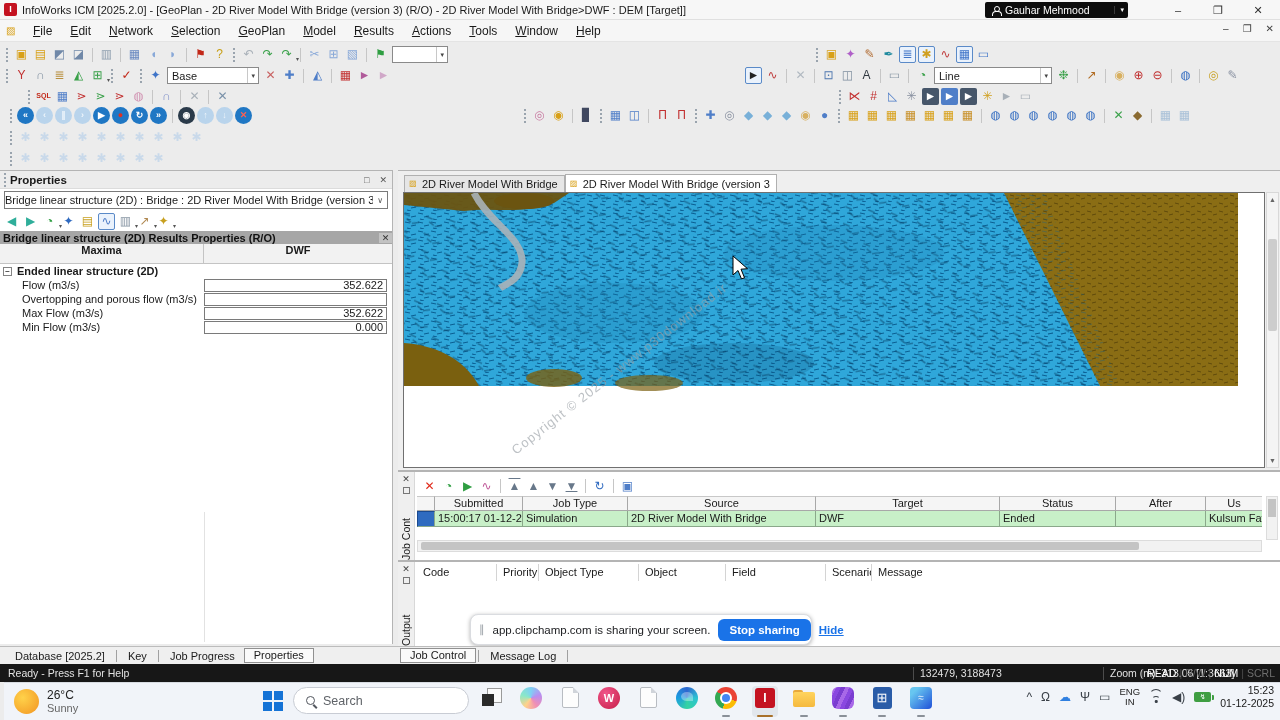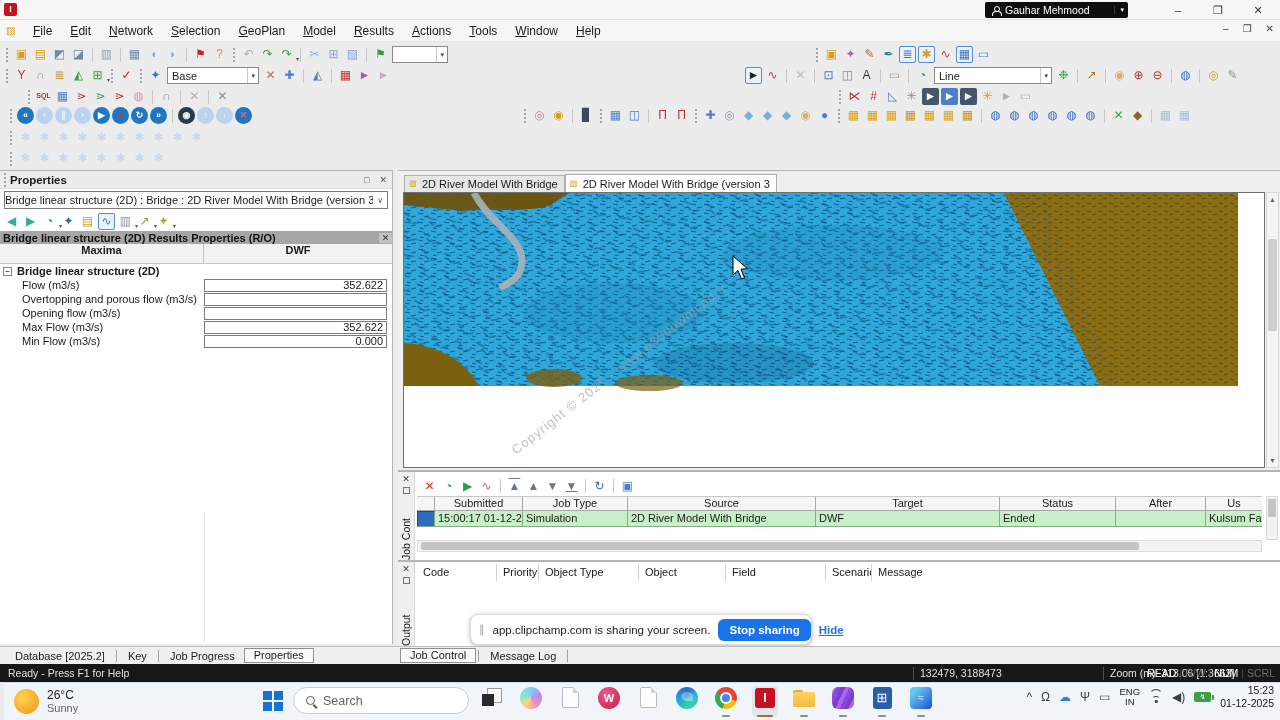--- a/index.html
+++ b/index.html
@@ -176,20 +176,21 @@
   .wifi .w1 { width:14px; height:14px; } .wifi .w2 { width:8px; height:8px; bottom:-1px; } .wifi .w3 { width:2.5px; height:2.5px; background:#3a4048; border:none; border-radius:50%; bottom:0; }
   .battery { width:17px; height:10px; background:#3f9e42; border-radius:2px; position:relative; color:#fff; font-size:7px; text-align:center; line-height:10px; }
   .battery::after { content:""; position:absolute; right:-2.5px; top:2.5px; width:2px; height:5px; background:#3f9e42; border-radius:0 1px 1px 0; }
   .timeblock { text-align:right; font-size:10.5px; color:#1a1a1a; line-height:1.25; }
 </style>
 </head>
 <body>
 
 <div class="titlebar">
   <span class="appicon">I</span>
+  <span class="titletext">InfoWorks ICM [2025.2.0] - [GeoPlan - 2D River Model With Bridge (version 3) (R/O) - 2D River Model With Bridge&gt;DWF  : DEM  [Target]]</span>
   <span class="userbox">
     <span class="person"></span>
     <span class="uname">Gauhar Mehmood</span>
     <span class="uarr">▾</span>
   </span>
   <span class="winbtn" style="left:1164px;">–</span>
   <span class="winbtn" style="left:1204px;">❐</span>
   <span class="winbtn" style="left:1244px;">✕</span>
 </div>
 
@@ -458,38 +459,34 @@
   <div class="pgray">
     <span class="pgtitle">Bridge linear structure (2D) Results Properties (R/O)</span>
     <span class="pgclose">✕</span>
   </div>
   <div class="ptable-head">
     <div class="pth-maxima">Maxima</div>
     <div class="pth-dwf">DWF</div>
   </div>
   <div class="pgroup">
     <span class="pgbox">−</span>
-    <span>Bridge linear structure (2D)</span>
+    <span>Ended linear structure (2D)</span>
   </div>
   <div>
 
       <div class="prow">
         <span class="plabel">Flow (m3/s)</span>
         <span class="pvalbox">352.622</span>
       </div>
 
       <div class="prow">
         <span class="plabel">Overtopping and porous flow (m3/s)</span>
         <span class="pvalbox"></span>
       </div>
 
-      <div class="prow">
-        <span class="plabel">Opening flow (m3/s)</span>
-        <span class="pvalbox"></span>
-      </div>
 
       <div class="prow">
         <span class="plabel">Max Flow (m3/s)</span>
         <span class="pvalbox">352.622</span>
       </div>
 
       <div class="prow">
         <span class="plabel">Min Flow (m3/s)</span>
         <span class="pvalbox">0.000</span>
       </div>

